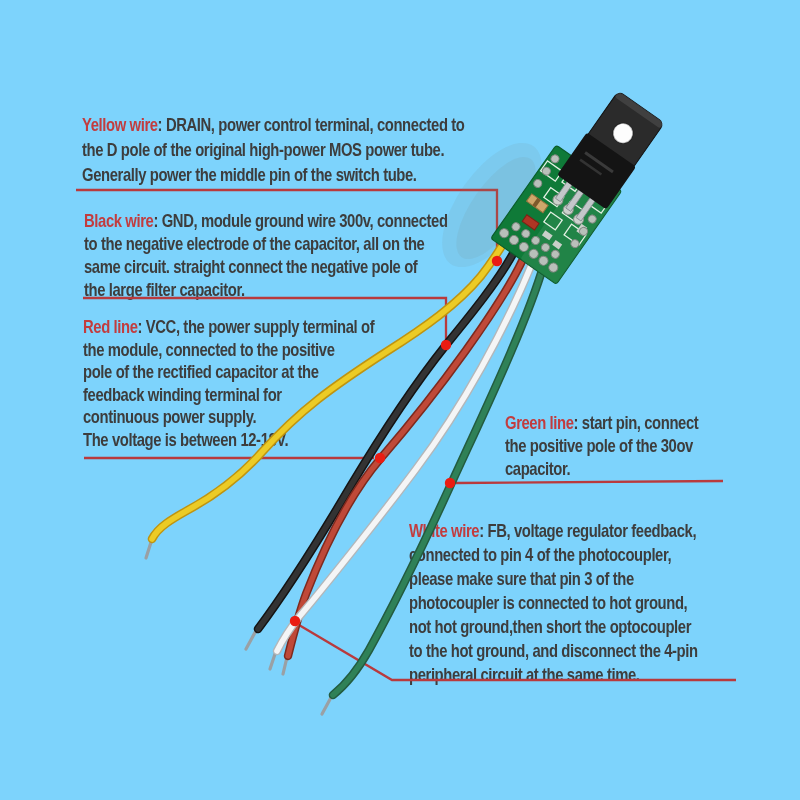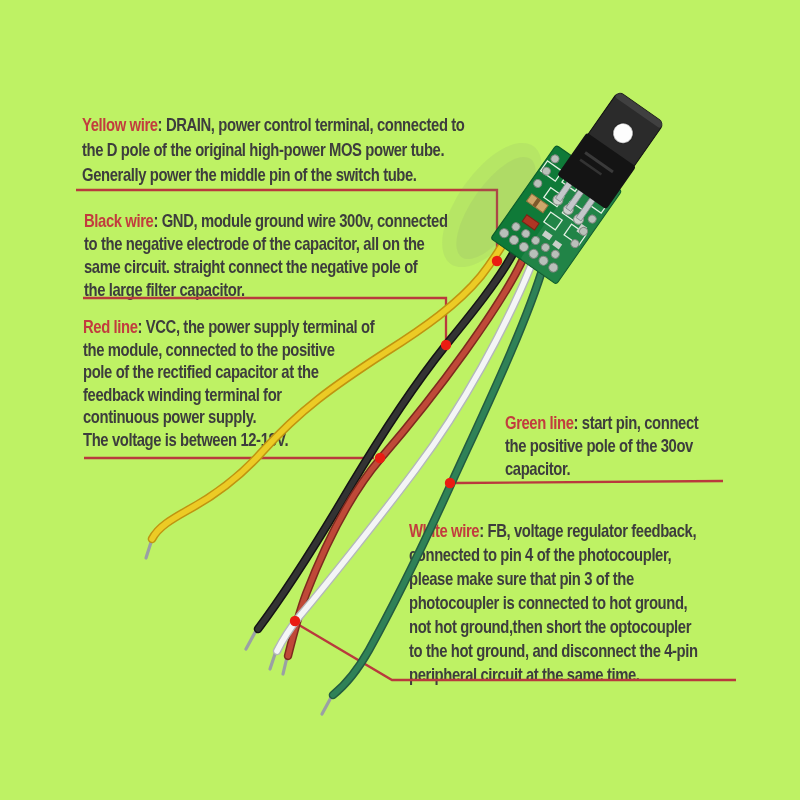--- a/index.html
+++ b/index.html
@@ -1,16 +1,16 @@
 <!DOCTYPE html>
 <html><head>
 <meta charset="utf-8">
 <style>
   html,body{margin:0;padding:0;background:#ffffff;}
-  .stage{position:relative;width:800px;height:800px;background:#bef264;overflow:hidden;
+  .stage{position:relative;width:800px;height:800px;background:#7dd3fc;overflow:hidden;
          font-family:"Liberation Sans",sans-serif;}
   .note{position:absolute;color:#3d3d3d;font-size:19px;font-weight:700;letter-spacing:-0.5px;
         transform:scaleX(0.78);transform-origin:0 0;white-space:nowrap;z-index:1;}
   .note .lbl{color:#c23c3e;}
   .ln{display:block;}
   #n-yellow{left:82px;top:112px;line-height:25px;}
   #n-black{left:84px;top:209px;line-height:23px;}
   #n-red{left:83px;top:316px;line-height:22.5px;}
   #n-green{left:505px;top:411px;line-height:23px;}
   #n-white{left:409px;top:519px;line-height:24px;}

